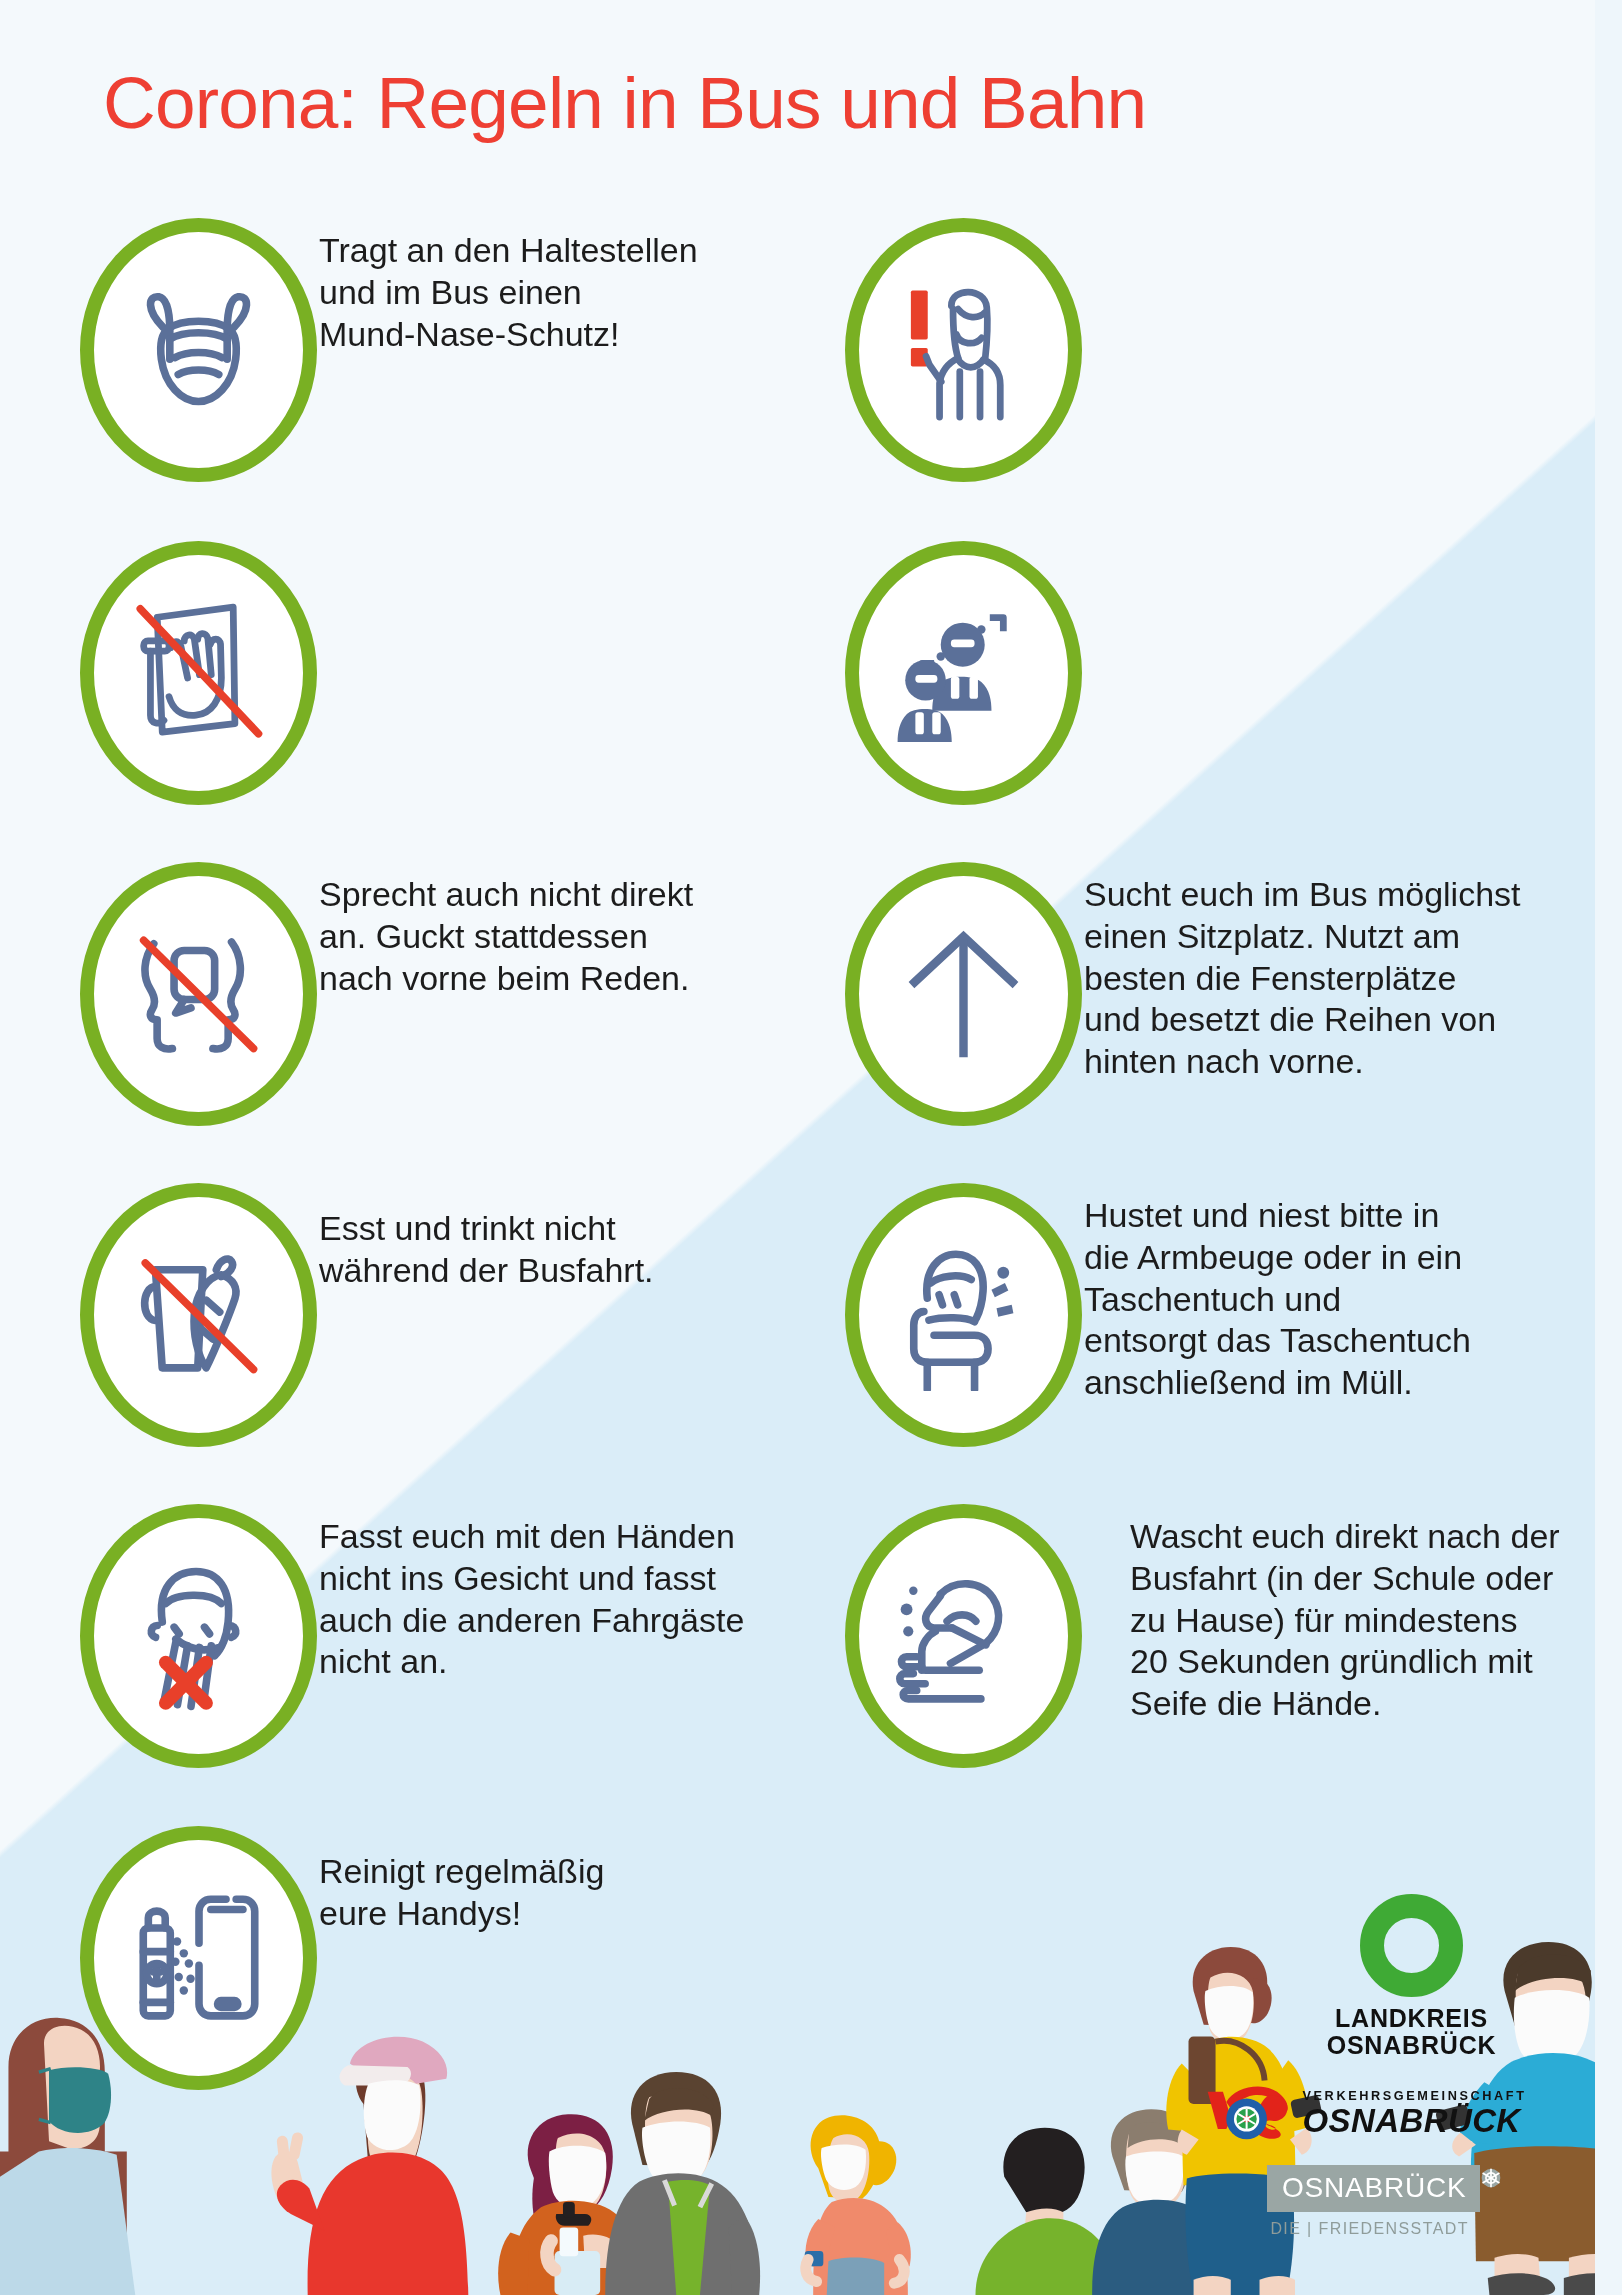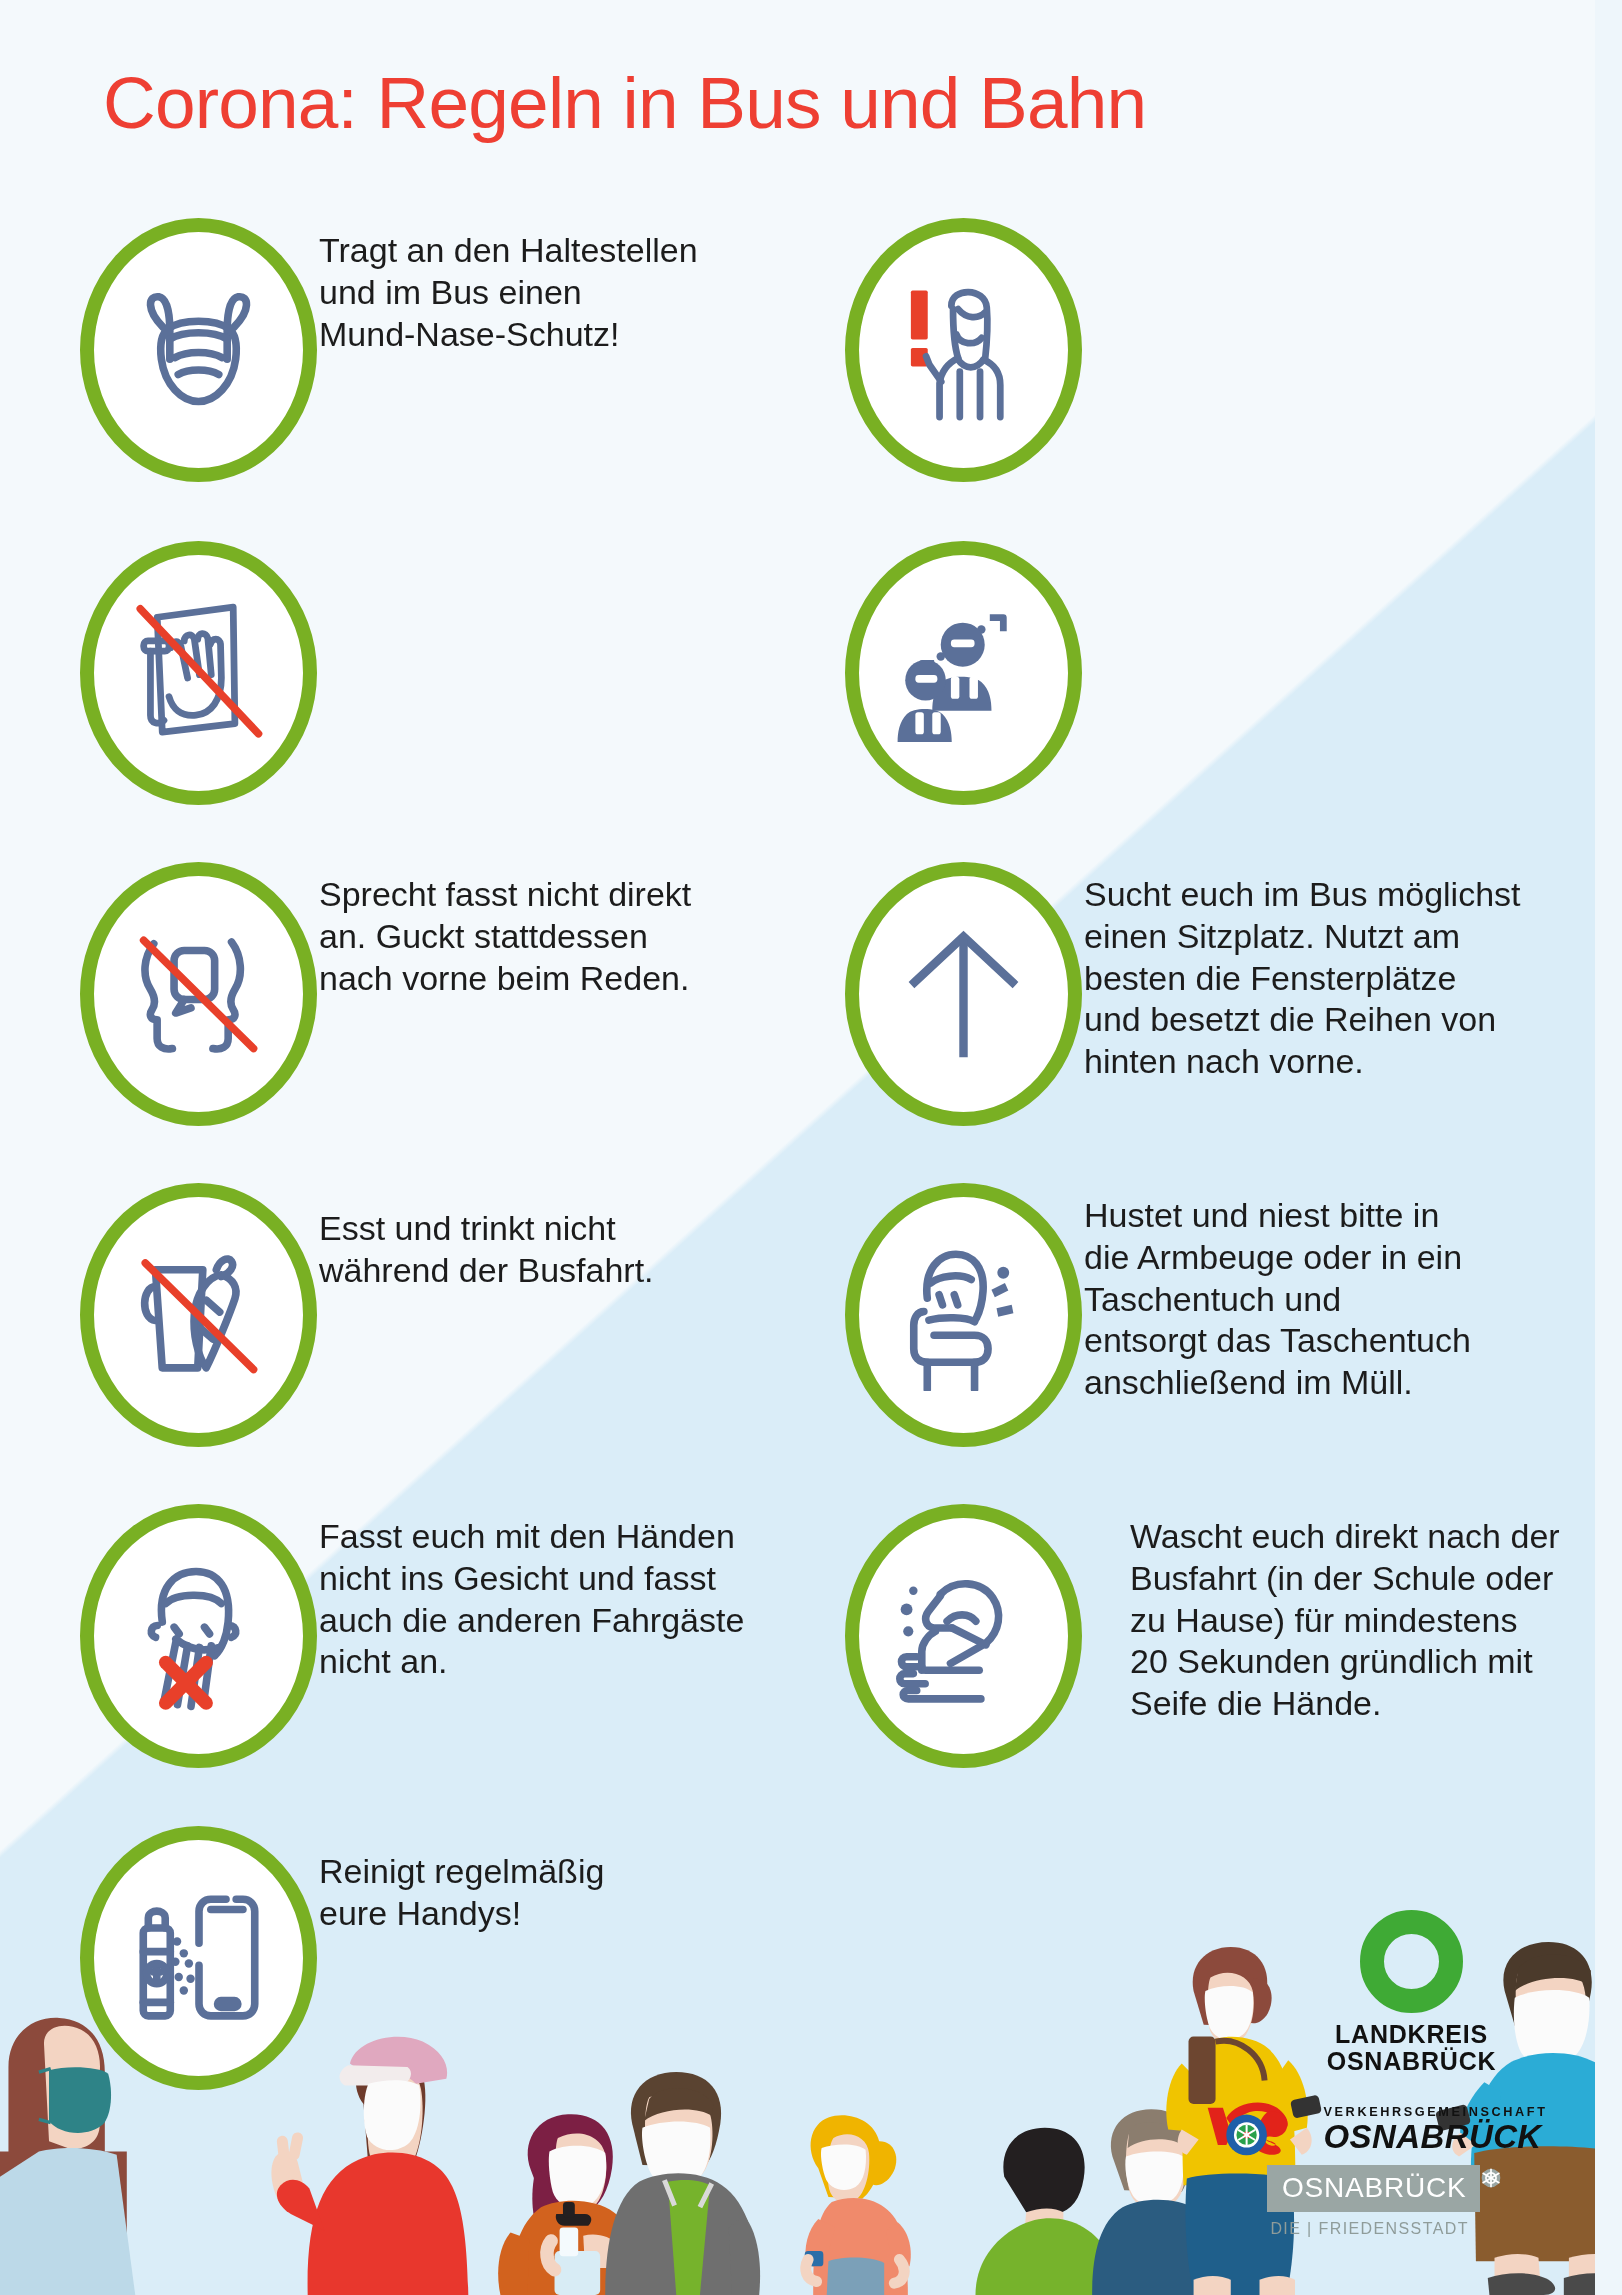--- a/index.html
+++ b/index.html
@@ -57,21 +57,21 @@
   
   .logos{position:absolute;right:44px;bottom:57px;width:279px;}
   .logo-lk{margin-bottom:27px;text-align:center;}
   .logo-lk .ring{
     width:103px;height:103px;border-radius:50%;
     border:24px solid #3faa35;box-sizing:border-box;margin:0 auto 8.5px;
   }
   .logo-lk .l1{font-size:25px;font-weight:bold;letter-spacing:0.8px;color:#111;line-height:1.06;}
   .logo-lk .l2{font-size:25px;font-weight:bold;letter-spacing:0.8px;color:#111;line-height:1.06;}
 
-  .logo-vos{display:flex;align-items:center;margin-bottom:8px;margin-left:-66px;gap:21px;}
+  .logo-vos{display:flex;align-items:center;margin-bottom:24px;margin-left:-66px;}
   .vos-mark{position:relative;width:88px;height:56px;flex:0 0 auto;}
   .vos-text{margin-left:8.5px;}
   .vos-text .t1{font-size:12.7px;letter-spacing:2.6px;font-weight:bold;color:#111;}
   .vos-text .t2{font-size:33px;letter-spacing:0.4px;font-weight:bold;color:#111;line-height:1;margin-top:1.7px;font-style:italic;}
 
   .logo-city{margin-left:-5px;}
   .city-bar{
     background:#9aa6a4;display:inline-block;padding:6.8px 13.5px 8.5px 15px;
     position:relative;
   }
@@ -185,21 +185,21 @@
         <svg width="148" height="148" viewBox="0 0 175 175">
           <g fill="none" stroke="#5b7099" stroke-width="9" stroke-linecap="round" stroke-linejoin="round">
             <path d="M34 28 C22 44 20 66 30 82 C36 92 36 100 32 106 C28 112 30 118 38 118 L38 140 C38 150 46 154 56 152"></path>
             <path d="M126 26 C138 42 140 66 130 82 C124 92 124 100 128 106 C132 112 130 118 122 118 L122 140 C122 150 114 154 104 152"></path>
             <rect x="58" y="36" width="48" height="58" rx="12"></rect>
             <path d="M70 94 L60 110 L78 104"></path>
           </g>
           <line x1="22" y1="24" x2="152" y2="152" stroke="#e8402a" stroke-width="9" stroke-linecap="round"></line>
         </svg>
       </div>
-      <div class="rule-text">Sprecht fasst nicht direkt
+      <div class="rule-text">Sprecht auch nicht direkt
 an. Guckt stattdessen
 nach vorne beim Reden.</div>
     </div>
 
     <div class="rule" style="left:845px;top:644px;">
       <div class="badge">
         <svg width="135" height="152" viewBox="0 0 160 180">
           <g fill="none" stroke="#5b7099" stroke-width="10" stroke-linecap="square" stroke-linejoin="miter">
             <path d="M22 76 L80 22 L138 76"></path>
             <path d="M80 30 L80 160"></path>

